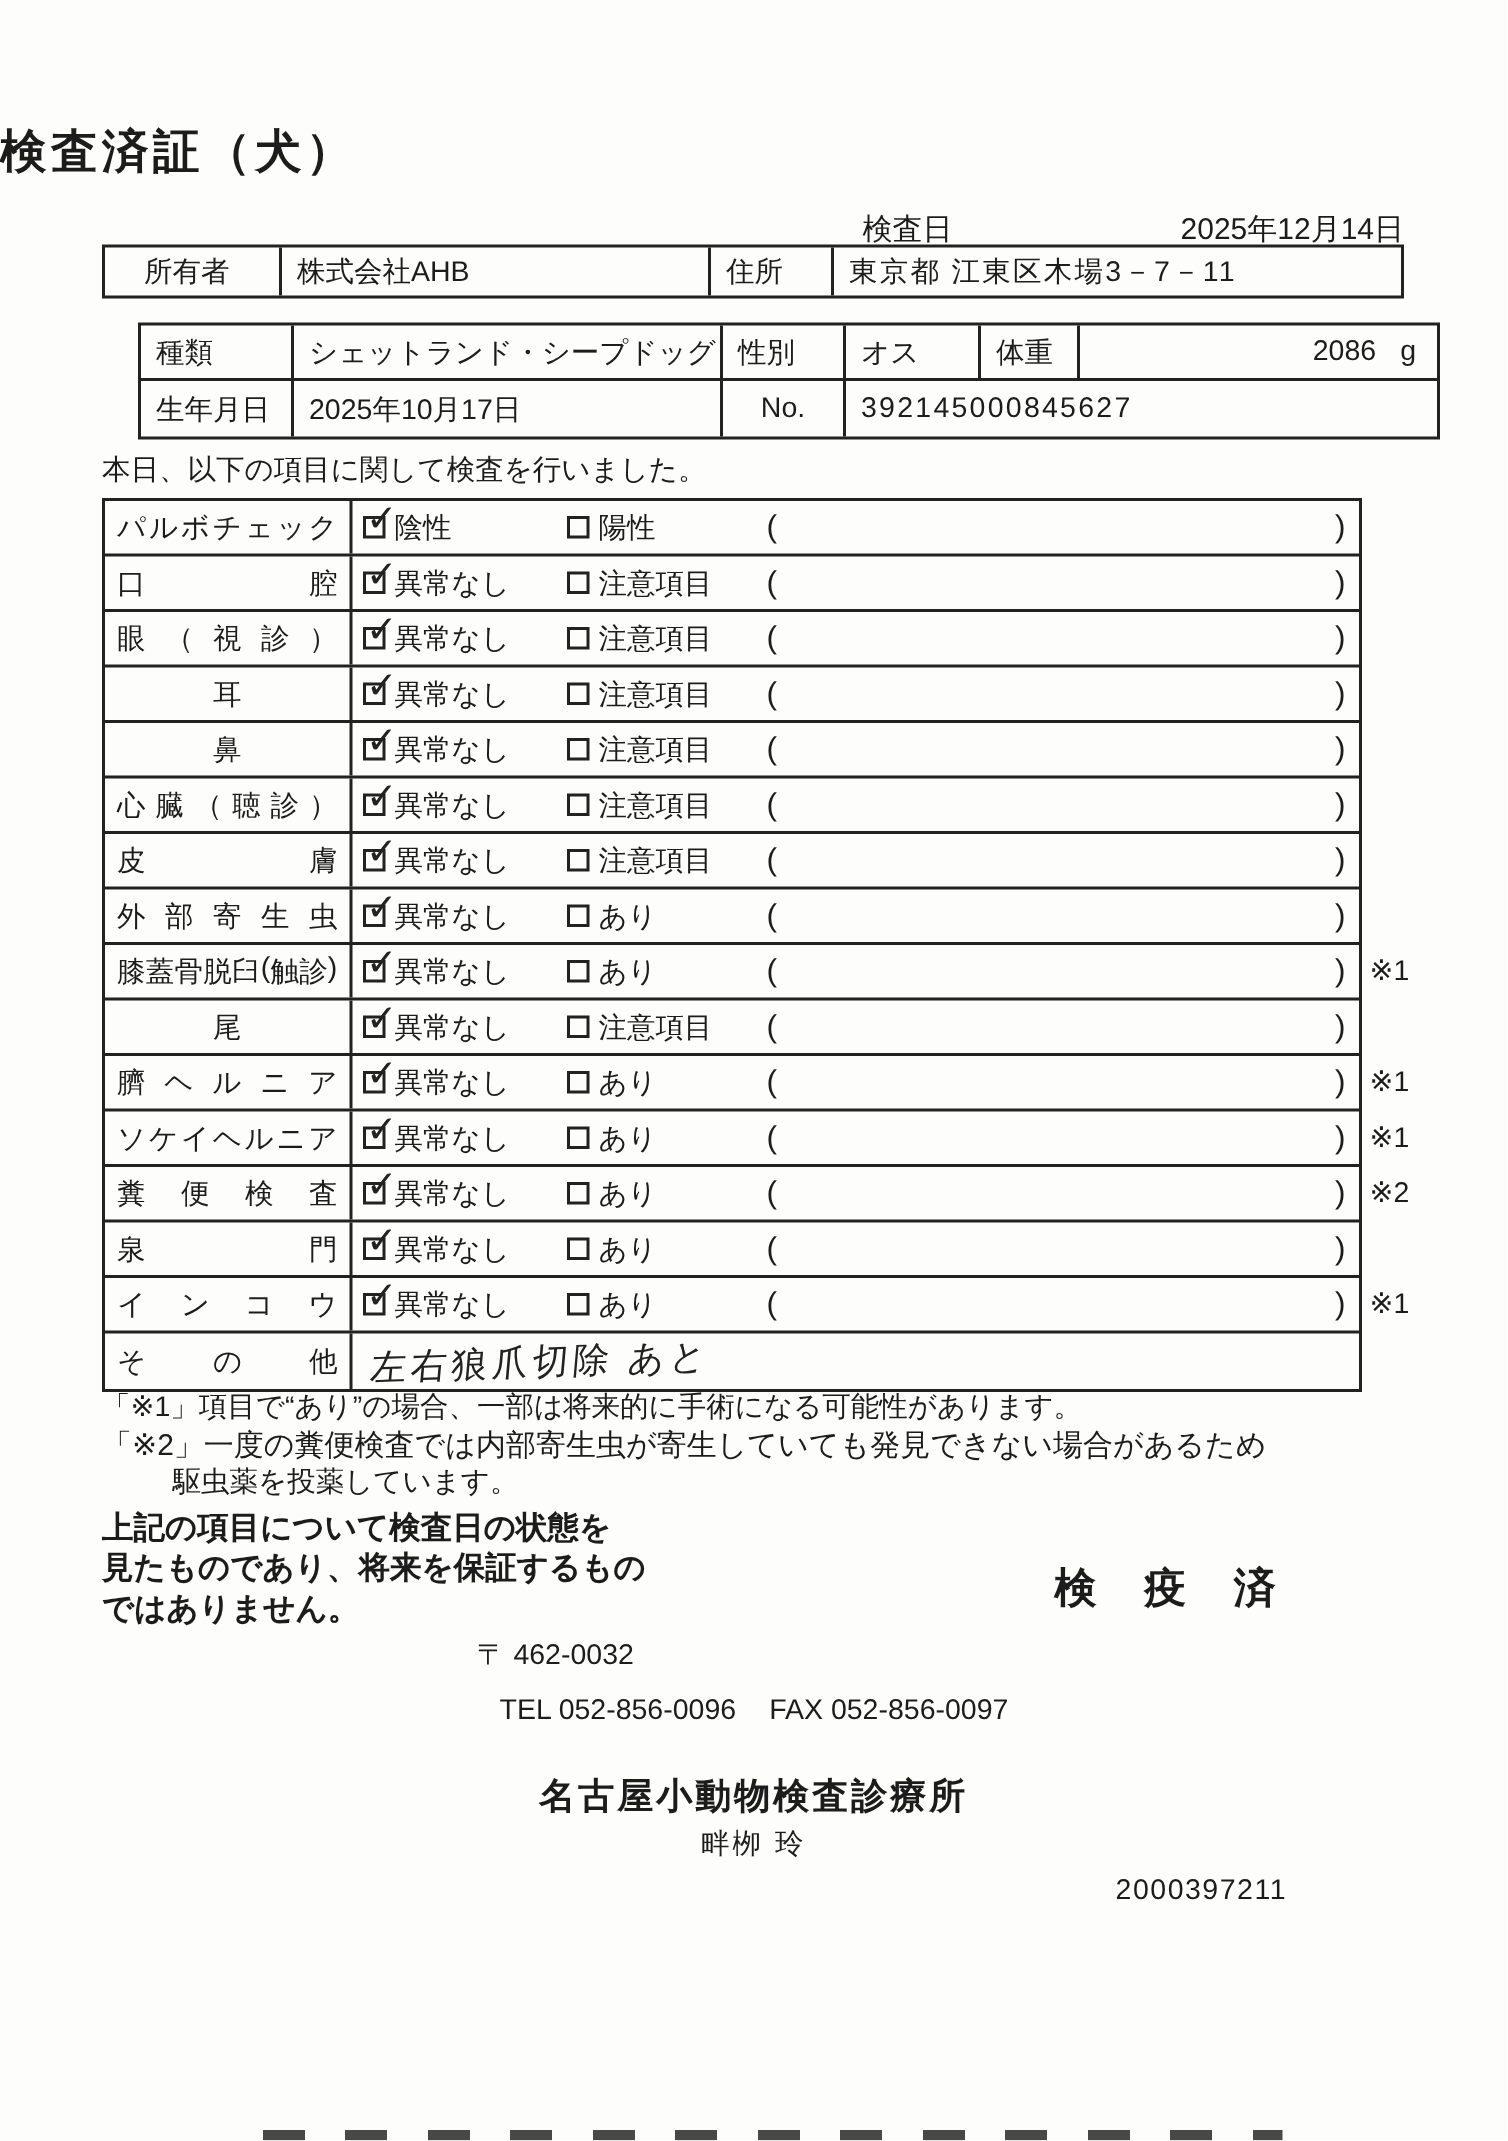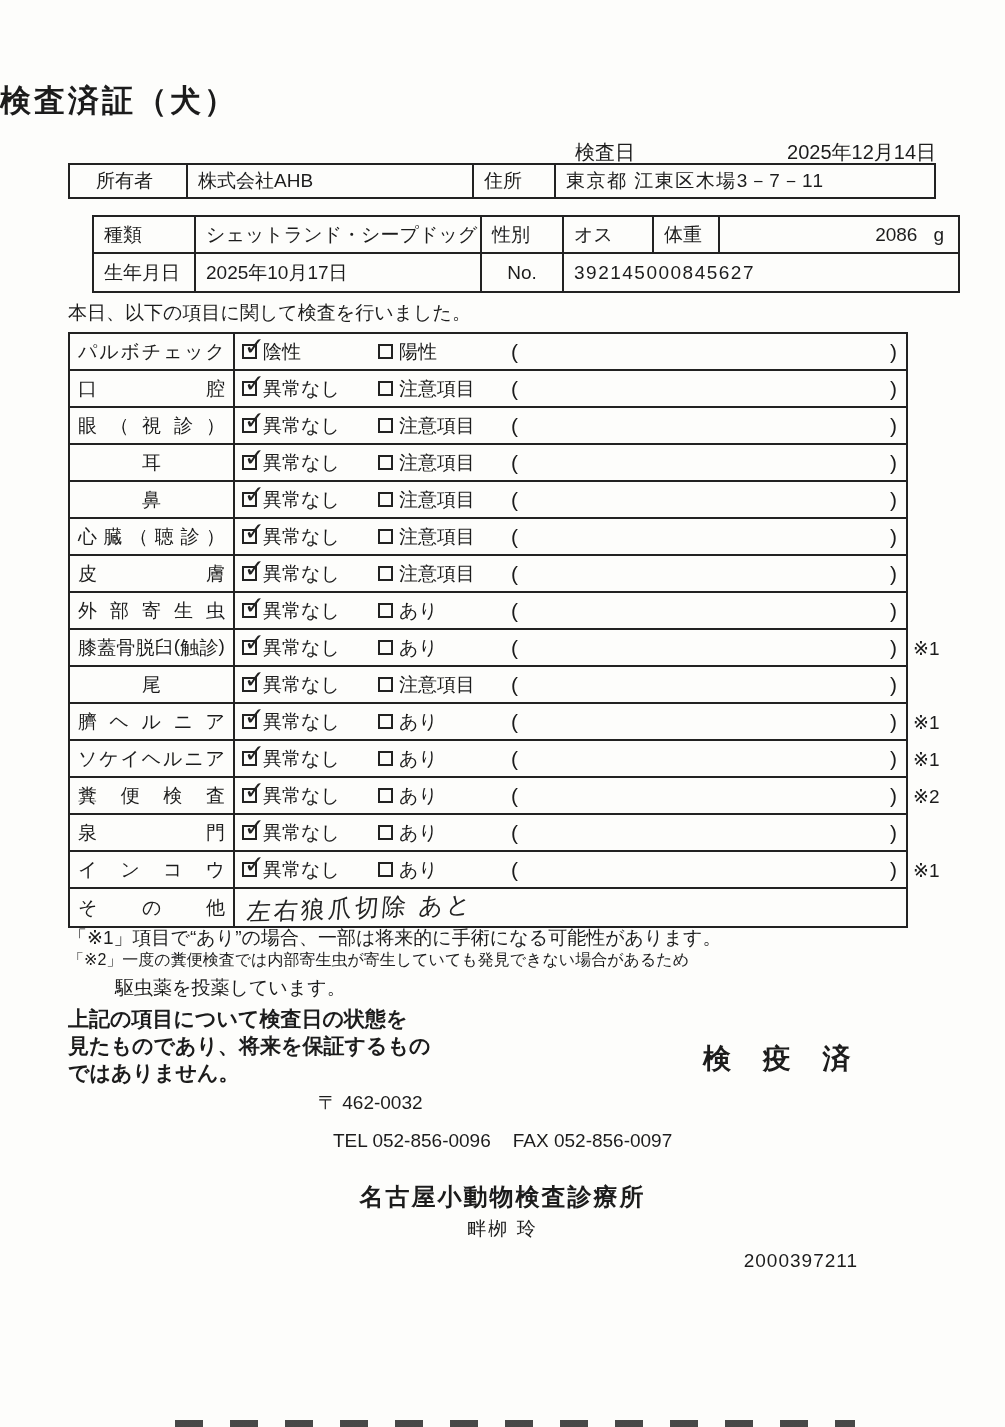--- a/index.html
+++ b/index.html
@@ -44,21 +44,21 @@
   .cl-opt { display:flex; align-items:center; font-size:19px; }
   .cl-opt1 { width:136px; margin-left:7px; }
   .cl-opt2 { width:133px; }
   .cb { position:relative; width:15px; height:15px; border:2px solid #222; display:inline-block; margin-right:6px; flex:none; background:#fdfdfb; }
   .cb.checked::after { content:"✓"; position:absolute; left:0px; top:-12px; font-size:25px; line-height:1; color:#222; }
   .cl-paren { flex:1; display:flex; justify-content:space-between; align-items:center; font-size:21px; padding-right:9px; }
   .cl-note { position:absolute; left:calc(100% + 7px); top:50%; transform:translateY(-50%); font-size:19px; white-space:nowrap; }
   .handwrite { font-size:24px; margin-left:12px; letter-spacing:3px; transform:rotate(-2deg) skewX(-7deg); display:inline-block; color:#222; }
 
   .note-line1 { top:925px; left:68px;  font-size:19px; }
-  .note-line2 { top:950px; left:68px;  font-size:16px; }
+  .note-line2 { top:950px; left:68px;  font-size:20px; }
   .note-line3 { top:975px; left:115px; font-size:19px; }
 
   .disclaimer { top:1005px; left:68px; font-size:21px; font-weight:bold; line-height:27px; }
   .stamp { top:1040px; left:703px; font-size:28px; font-weight:bold; letter-spacing:12px; }
 
   .addr-line { top:1090px; left:318px; font-size:19px; display:flex; gap:34px; }
   .tel-line  { top:1130px; left:333px; font-size:19px; display:flex; gap:22px; }
   .clinic-name { top:1181px; left:0; right:0; text-align:center; font-size:24px; font-weight:bold; letter-spacing:2px; }
   .vet-name { top:1216px; left:0; right:0; text-align:center; font-size:19px; letter-spacing:2px; }
   .serial { top:1250px; right:147px; font-size:19px; letter-spacing:1px; }

